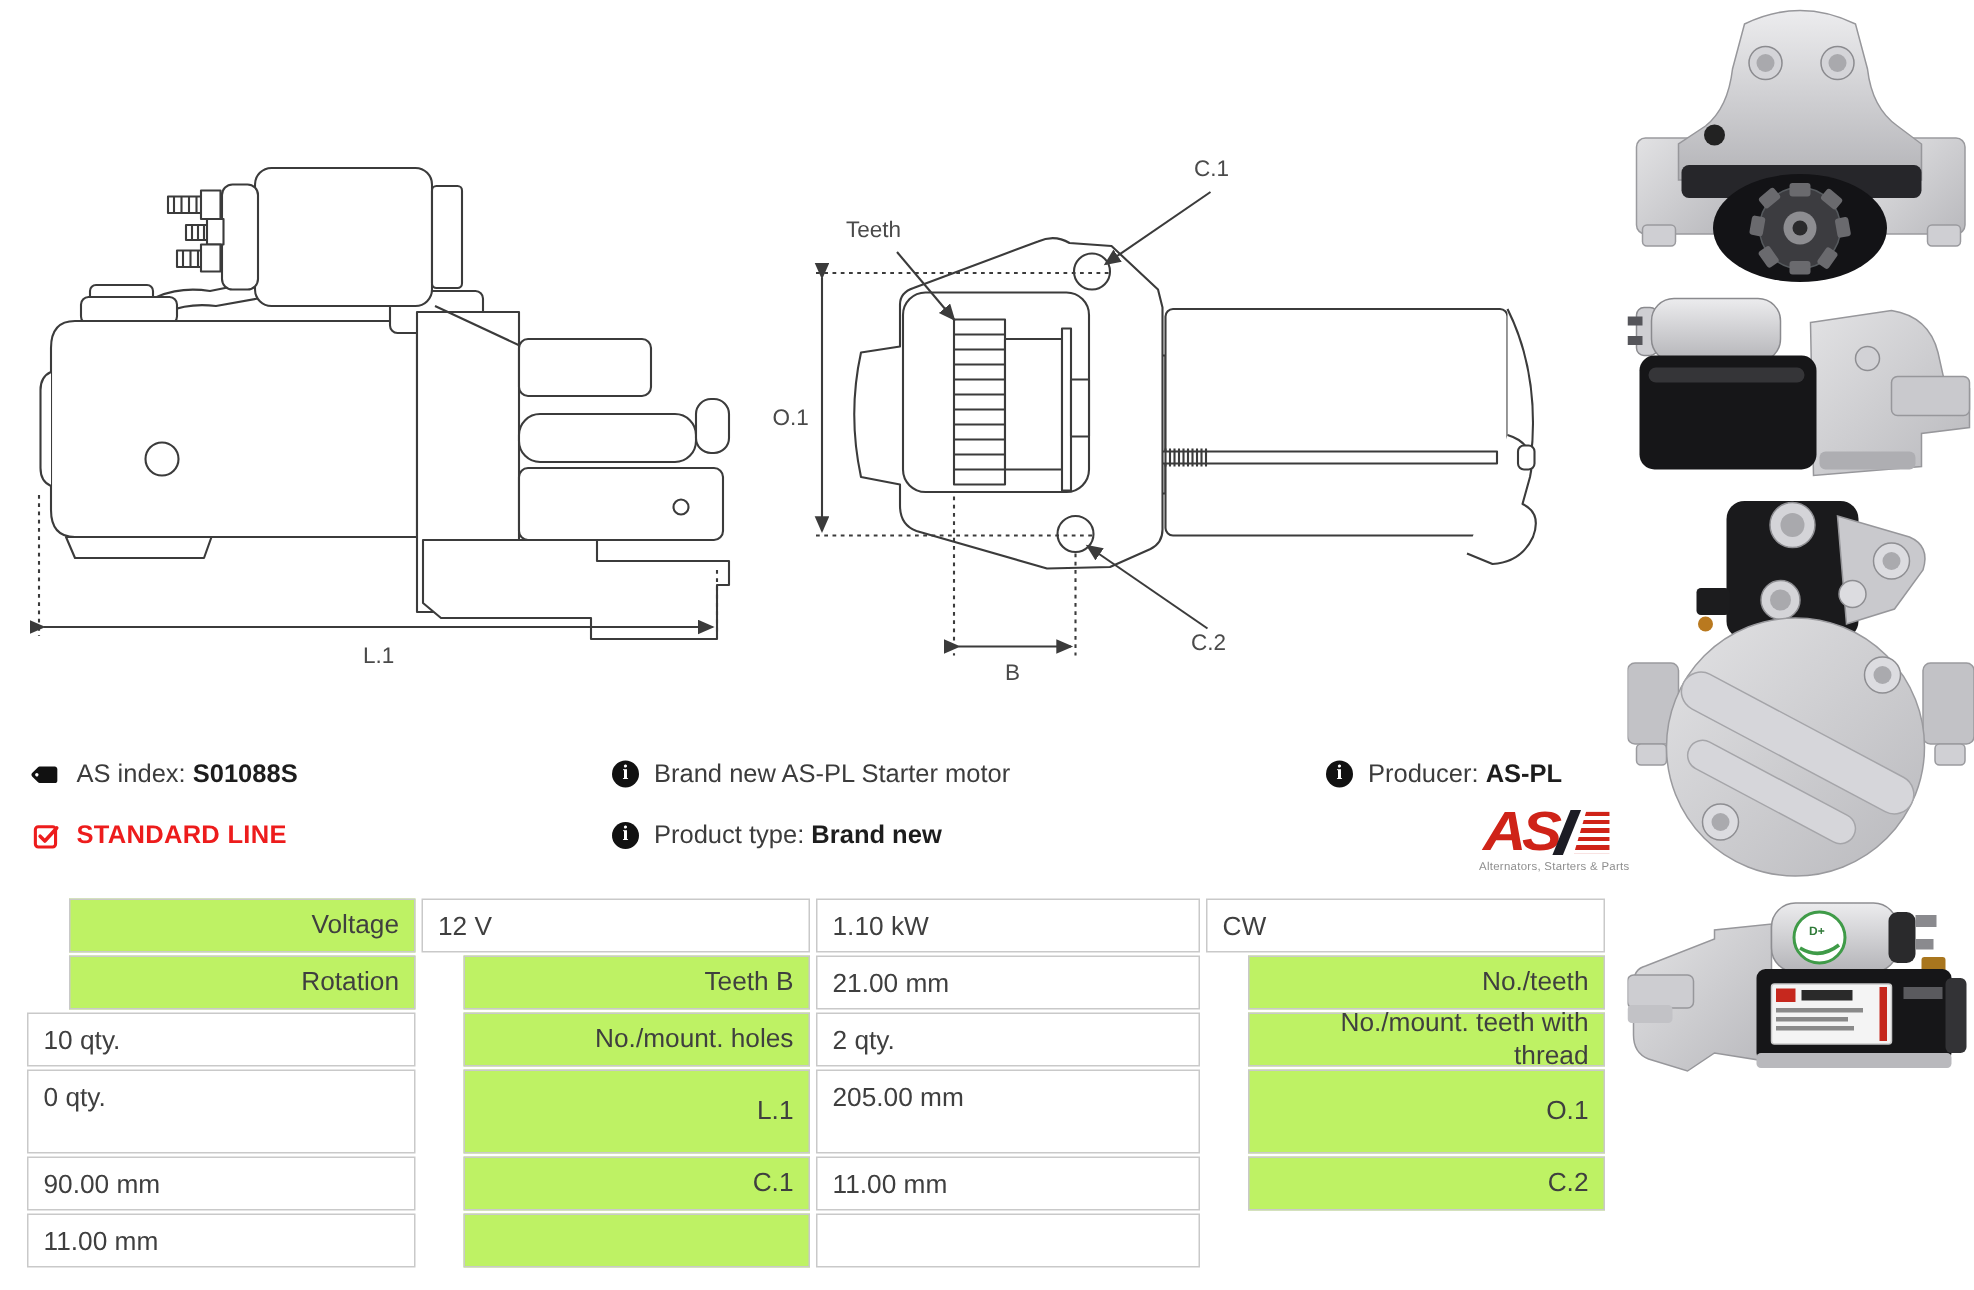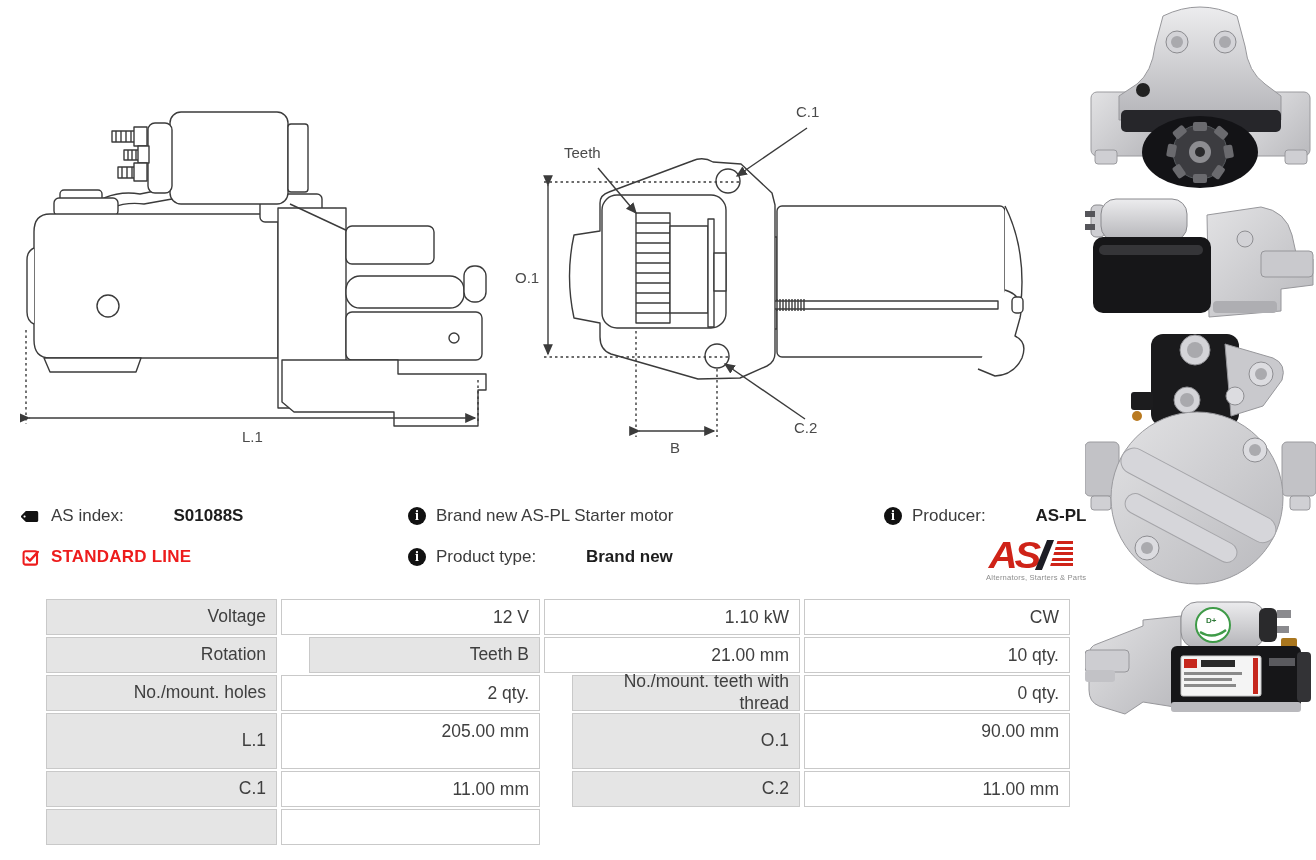--- a/index.html
+++ b/index.html
@@ -9,21 +9,21 @@
   
   .drawing{position:absolute;}
   #side-view{left:20px;top:98px;}
   #front-view{left:508px;top:85px;}
   svg text.dim{font-family:"Liberation Sans",sans-serif;font-size:15px;fill:#4a4a4a;}
 
   
   .info-col{position:absolute;top:505px;}
   .info-row{display:flex;align-items:center;height:22px;margin-bottom:19px;white-space:nowrap;}
   .info-row .txt{font-size:17px;color:#3c3c3c;margin-left:10px;}
-  .info-row b{color:#1d1d1d;margin-left:45px;}
+  .info-row b{color:#1d1d1d;}
   #info-left{left:22px;}
   #info-mid{left:408px;}
   #info-right{left:884px;width:192px;}
   .std-line{font-size:17px;font-weight:bold;color:#ed1c1c;margin-left:10px;letter-spacing:.2px;}
   .ico{display:inline-flex;width:19px;height:19px;flex:0 0 auto;}
   .info-i{width:18px;height:18px;border-radius:50%;background:#111;color:#fff;
           font-family:"Liberation Serif",serif;font-weight:bold;font-size:14px;
           display:inline-flex;align-items:center;justify-content:center;flex:0 0 auto;}
 
   
@@ -36,23 +36,23 @@
       background:repeating-linear-gradient(to bottom,#cf2318 0 3px,#ffffff 3px 5.6px);
       clip-path:polygon(34% 0,100% 0,100% 100%,0 100%);}
   .as-logo .tagline{font-size:7.6px;color:#8d8d8d;margin-top:3px;letter-spacing:.2px;white-space:nowrap;}
 
   
   .spec{position:absolute;left:18px;top:599px;display:grid;
         grid-template-columns:259px 259px 256px 266px;
         grid-template-rows:36px 36px 36px 56px 36px 36px;
         column-gap:4px;row-gap:2px;}
   .cell{border:1px solid #c9c9c9;font-size:17.5px;color:#3f3f3f;box-sizing:border-box;}
-  .cell.lab{background:#e5e5e5;display:flex;align-items:center;justify-content:flex-end;
+  .cell.lab{background:#bef264;display:flex;align-items:center;justify-content:flex-end;
             text-align:right;padding:0 10px 0 48px;line-height:1.25;margin-left:28px;}
-  .cell.val{background:#fff;text-align:right;padding:7px 10px 0 10px;}
+  .cell.val{background:#fff;padding:7px 10px 0 10px;}
 
   
   .photos{position:absolute;left:1085px;top:0;width:231px;height:860px;}
   .photo{position:absolute;left:0;width:231px;}
 </style>
 </head>
 <body>
 <div class="page">
 
 <div class="drawing" id="side-view">
@@ -203,20 +203,21 @@
 <div class="spec">
   <div class="cell lab">Voltage</div>
   <div class="cell val">12 V</div>
   <div class="cell val">1.10 kW</div>
 
   <div class="cell val">CW</div>
   <div class="cell lab">Rotation</div>
   <div class="cell lab">Teeth B</div>
   <div class="cell val">21.00 mm</div>
 
+  <div class="cell lab">No./teeth</div>
   <div class="cell val">10 qty.</div>
   <div class="cell lab">No./mount. holes</div>
   <div class="cell val">2 qty.</div>
 
   <div class="cell lab">No./mount. teeth with thread</div>
   <div class="cell val">0 qty.</div>
   <div class="cell lab">L.1</div>
   <div class="cell val">205.00 mm</div>
 
   <div class="cell lab">O.1</div>

